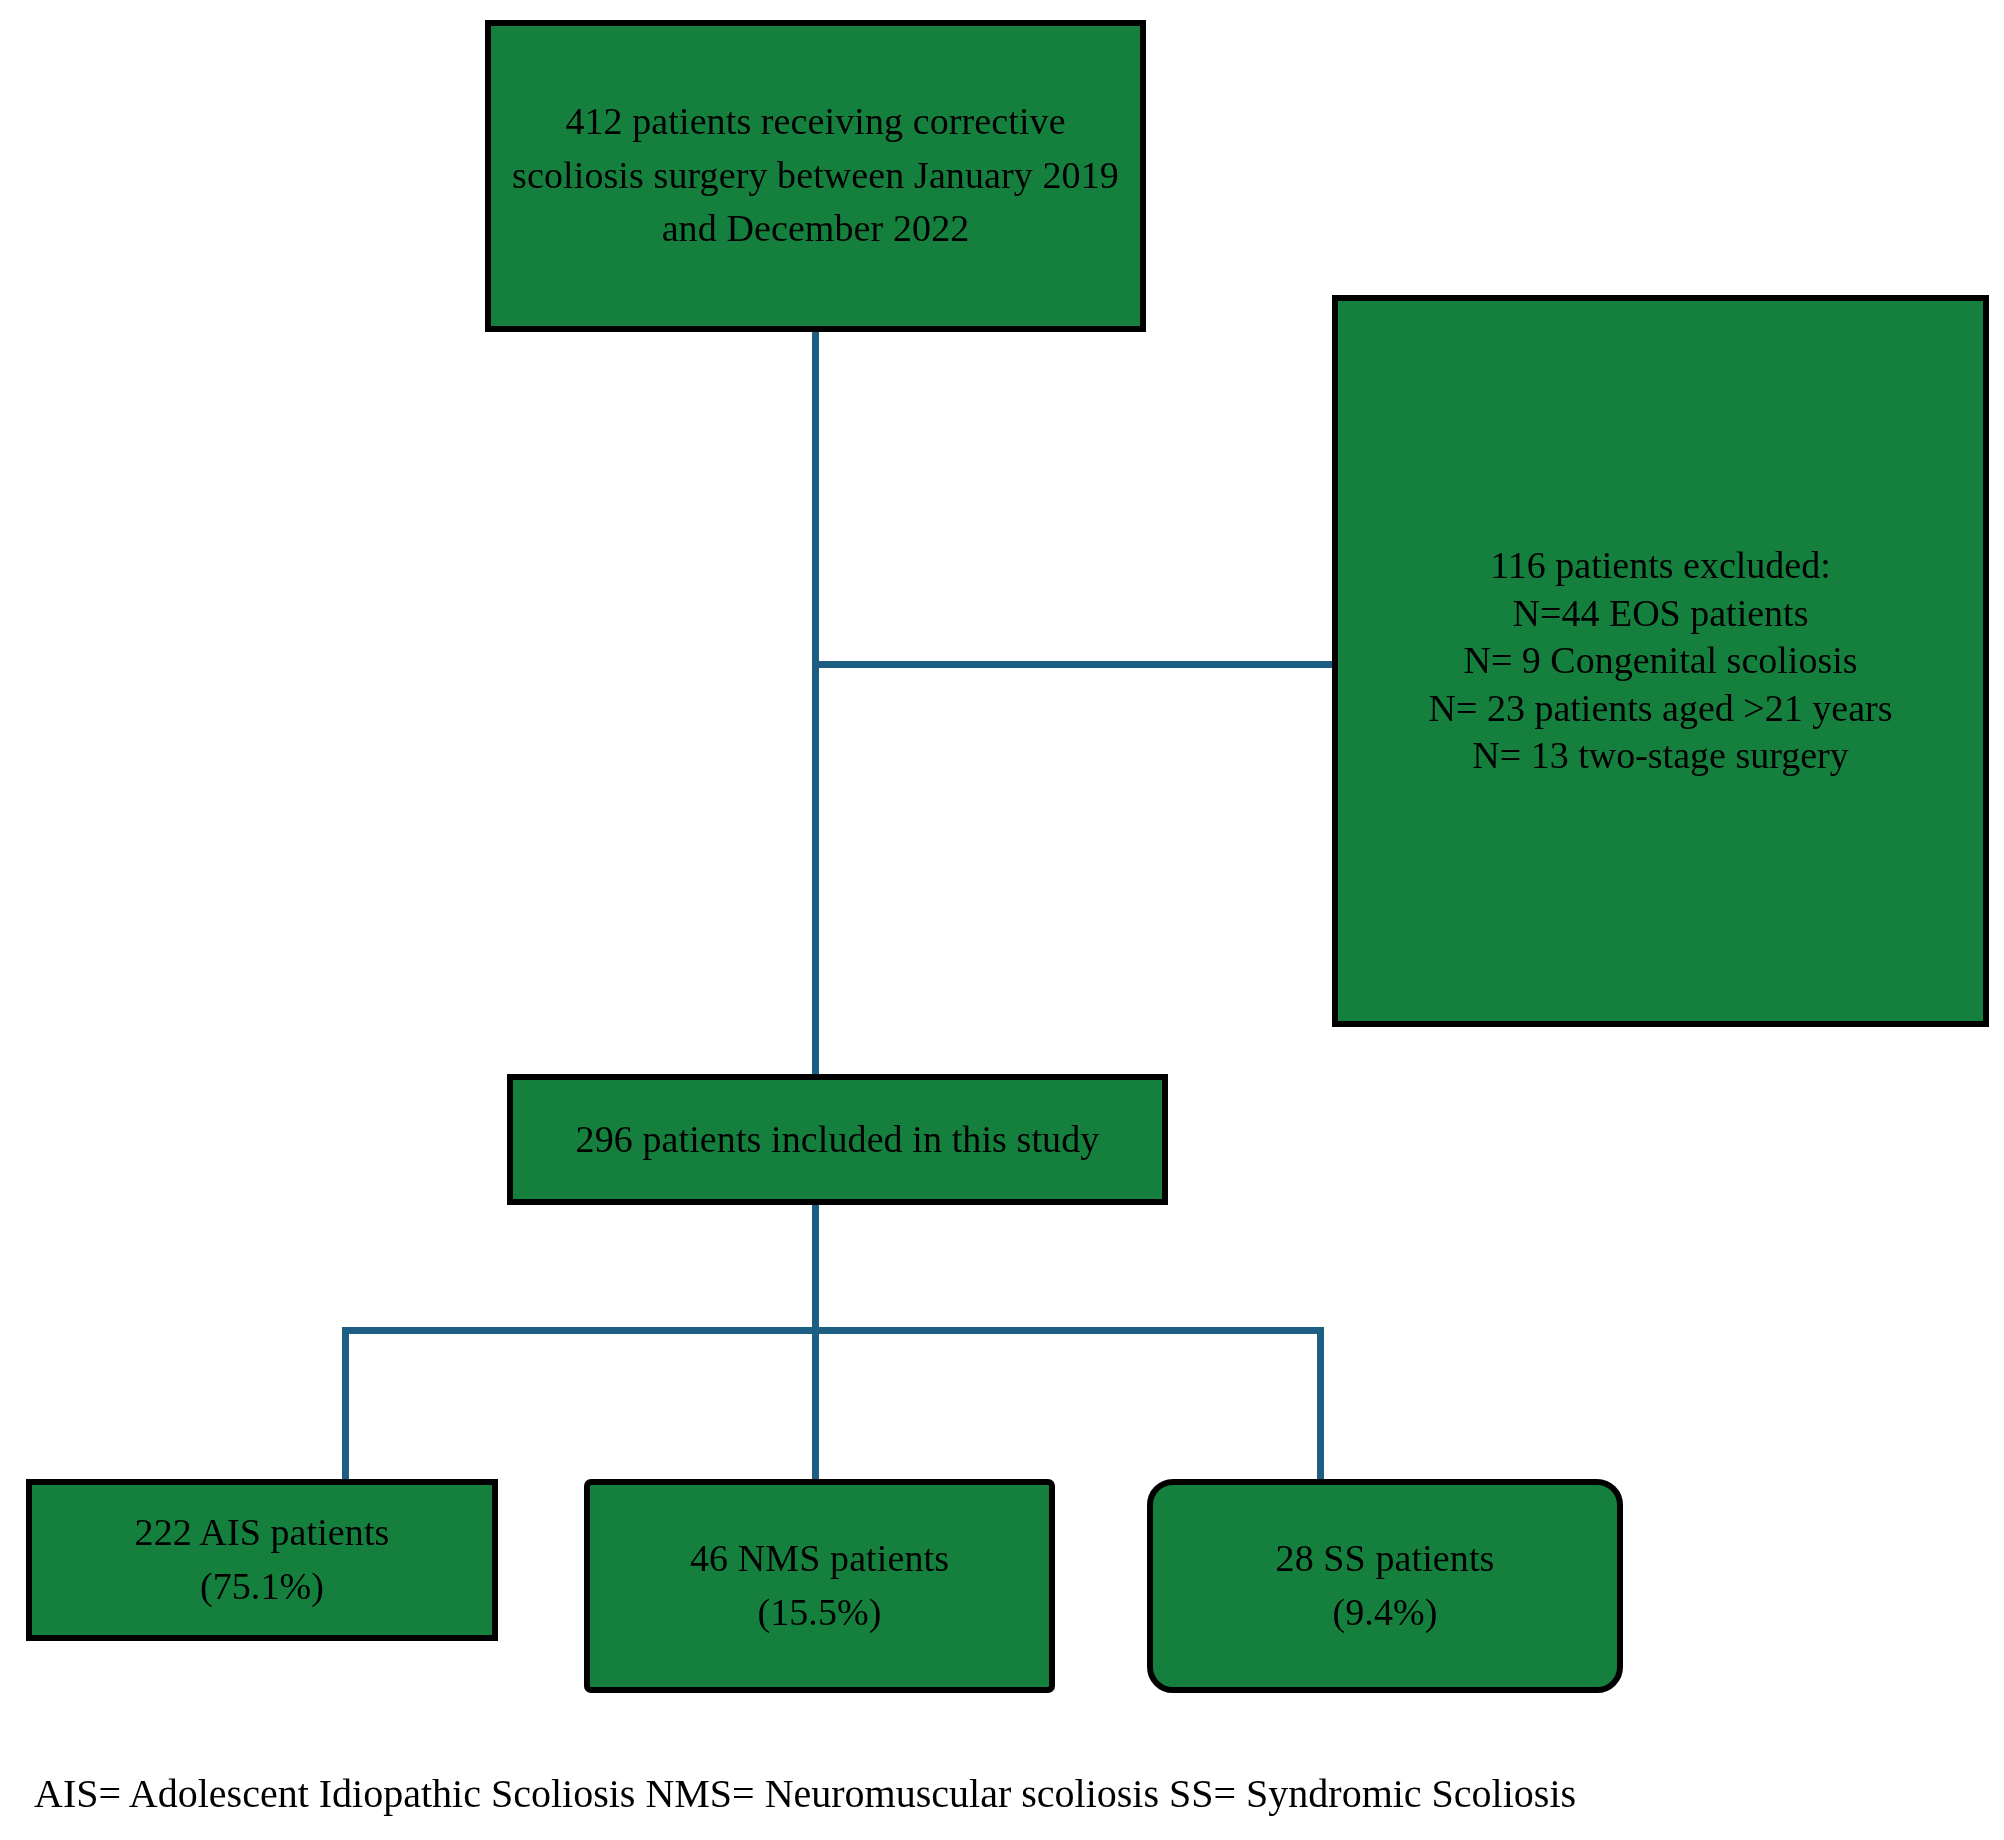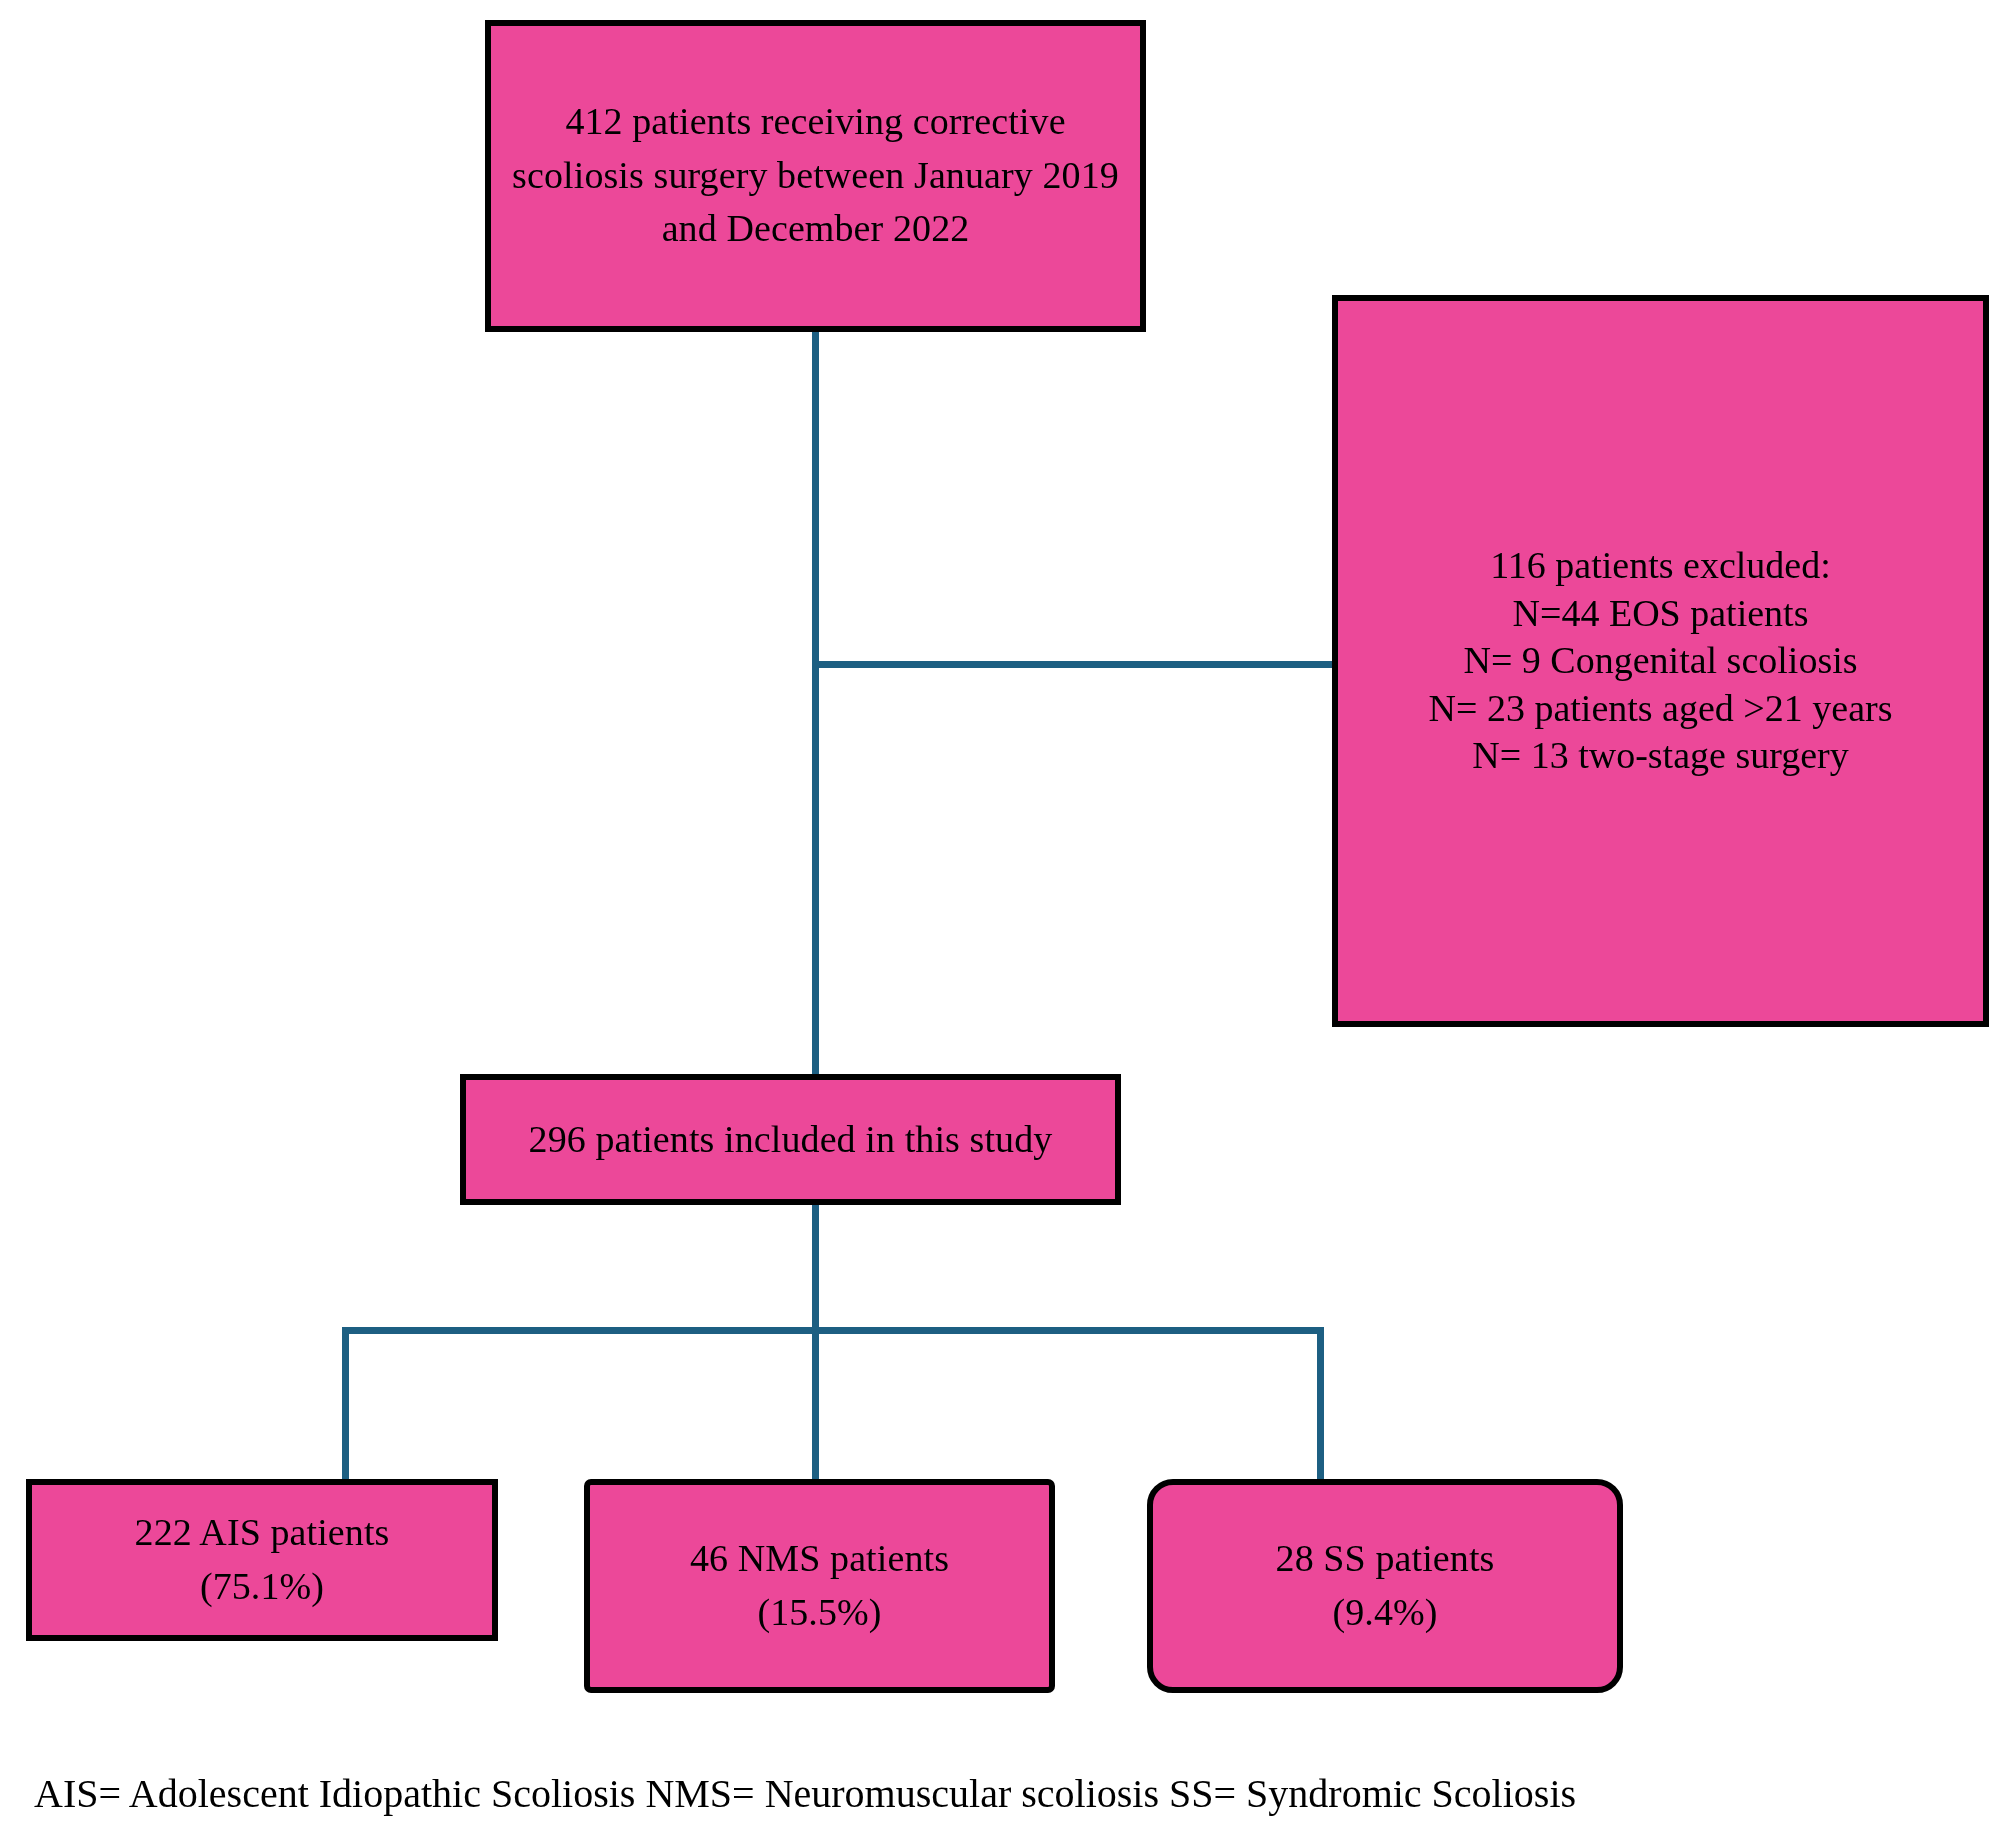--- a/index.html
+++ b/index.html
@@ -18,40 +18,40 @@
     height: 1840px;
     background: #ffffff;
     overflow: hidden;
   }
 
   
   .node-box {
     position: absolute;
     box-sizing: border-box;
     border: 6.5px solid #000000;
-    background: #ec4899;
+    background: #15803d;
     display: flex;
     align-items: center;
     justify-content: center;
     text-align: center;
     z-index: 3;
   }
   .node-text {
     display: block;
     white-space: pre-line;
     line-height: 1.42;
     font-size: 38px;
     letter-spacing: 0.1px;
     padding: 0 19px;
   }
 
   
   #box-source       { left: 485px;  top: 19.5px;   width: 661px;  height: 312px; }
   #box-excluded     { left: 1332px; top: 295px;  width: 657px;  height: 732px; }
-  #box-included     { left: 460px;  top: 1074px; width: 661px;  height: 131px; }
+  #box-included     { left: 507px;  top: 1074px; width: 661px;  height: 131px; }
   #box-ais          { left: 26px;   top: 1479px; width: 472px;  height: 162px; }
   #box-nms          { left: 584px;  top: 1479px; width: 471px;  height: 214px; border-radius: 7px; }
   #box-ss           { left: 1147px; top: 1479px; width: 476px;  height: 214px; border-radius: 26px; }
 
   
   .excluded-list {
     display: flex;
     flex-direction: column;
     align-items: center;
     justify-content: center;

